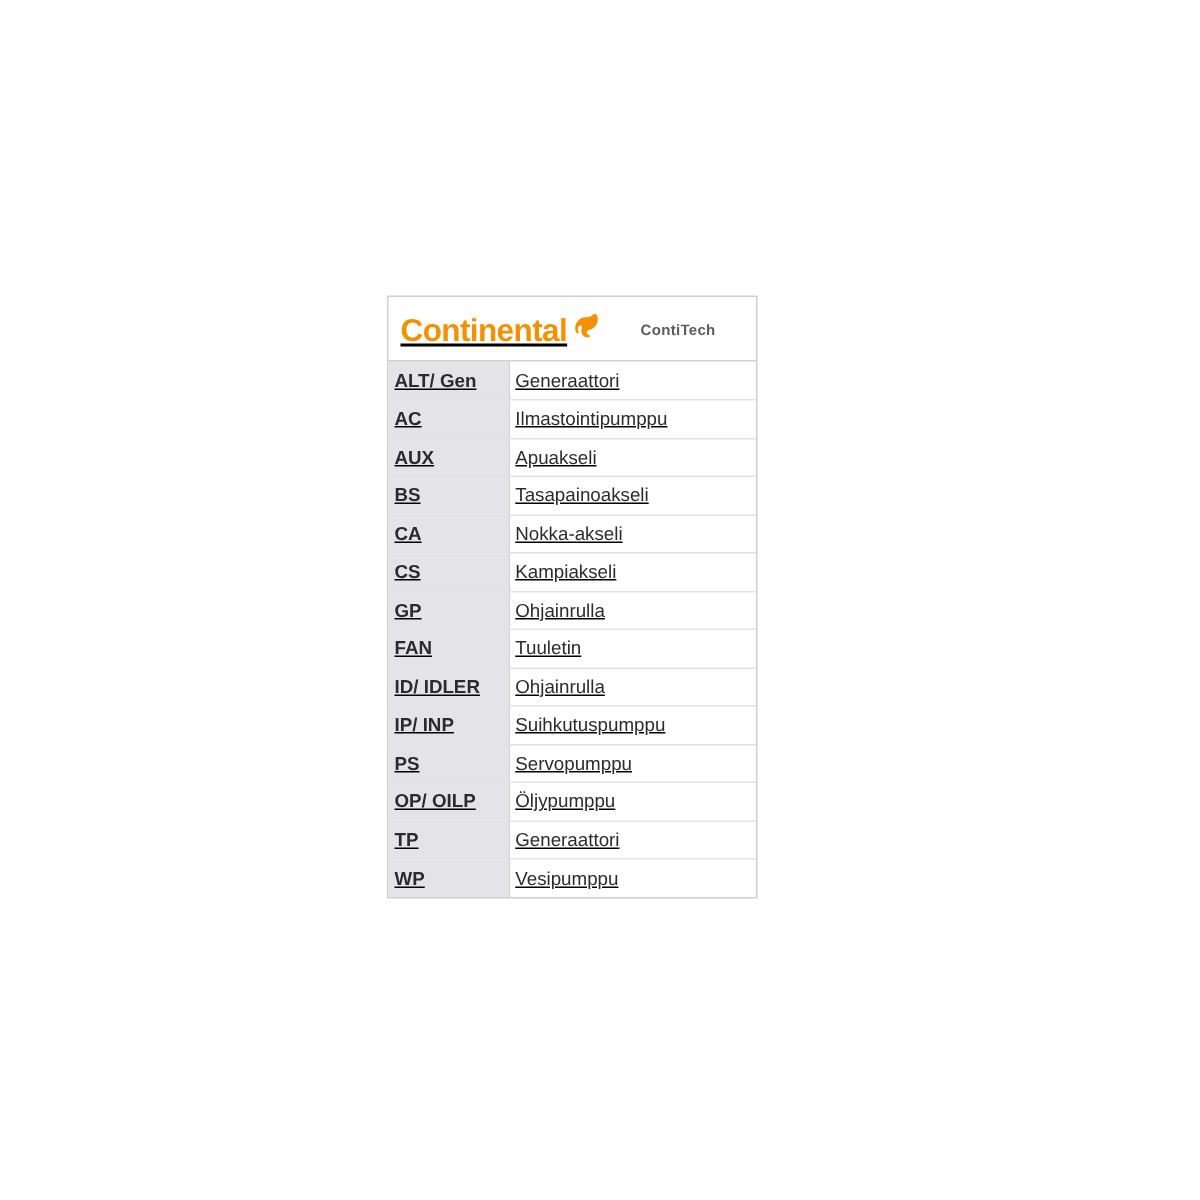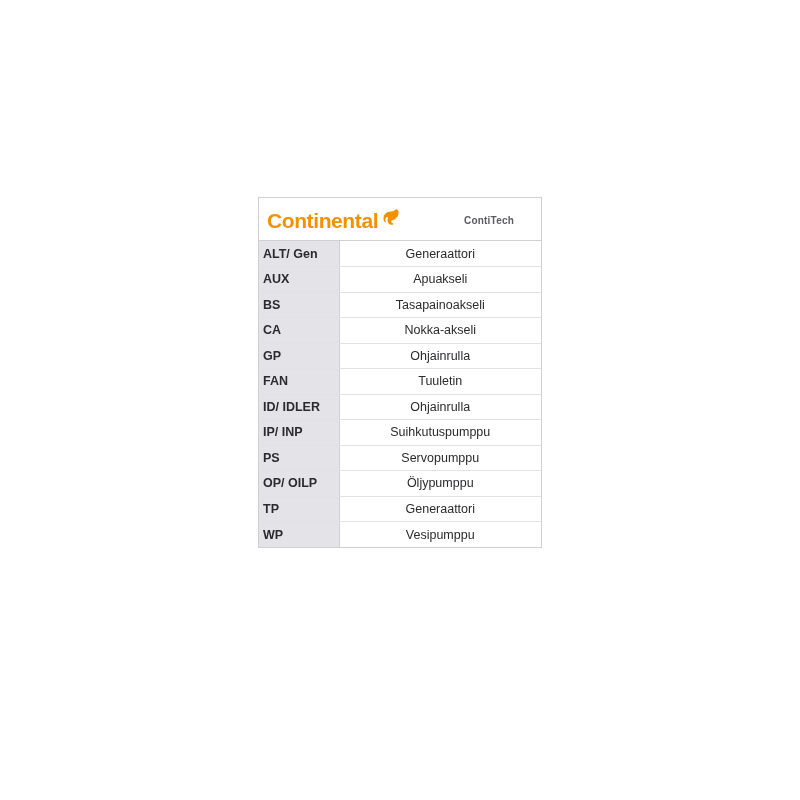--- a/index.html
+++ b/index.html
@@ -17,27 +17,28 @@
     height: 800px;
     background: #ffffff;
     overflow: hidden;
   }
 
   
   .legend {
     position: absolute;
     left: 258px;
     top: 197px;
-    width: 284px;
+    width: 247px;
     background: #ffffff;
     border-top: 1px solid #cfcfd4;
     border-left: 1px solid #cfcfd4;
     border-right: 1px solid #cfcfd4;
     border-bottom: 1px solid #cfcfd4;
     box-sizing: border-box;
+    text-decoration: underline;
   }
 
   
   .legend-header {
     position: relative;
     height: 43px;
     border-bottom: 1px solid #cfcfd4;
     display: flex;
     align-items: center;
     box-sizing: border-box;
@@ -106,21 +107,20 @@
     font-weight: bold;
     padding-left: 8px;
     border-right: 1px solid #cfcfd4;
     white-space: nowrap;
   }
 
   td.name-cell {
     background: #ffffff;
     padding-left: 8px;
     white-space: nowrap;
-    text-align: center;
   }
 </style>
 </head>
 <body>
 
 <div id="stage">
 
   <div class="legend">
 
     <div class="legend-header">
@@ -135,32 +135,40 @@
       <div class="brand-sub">ContiTech</div>
     </div>
 
     <table class="legend-table">
       <tbody>
         <tr>
           <td class="code-cell">ALT/ Gen</td>
           <td class="name-cell">Generaattori</td>
         </tr>
         <tr>
+          <td class="code-cell">AC</td>
+          <td class="name-cell">Ilmastointipumppu</td>
+        </tr>
+        <tr>
           <td class="code-cell">AUX</td>
           <td class="name-cell">Apuakseli</td>
         </tr>
         <tr>
           <td class="code-cell">BS</td>
           <td class="name-cell">Tasapainoakseli</td>
         </tr>
         <tr>
           <td class="code-cell">CA</td>
           <td class="name-cell">Nokka-akseli</td>
         </tr>
         <tr>
+          <td class="code-cell">CS</td>
+          <td class="name-cell">Kampiakseli</td>
+        </tr>
+        <tr>
           <td class="code-cell">GP</td>
           <td class="name-cell">Ohjainrulla</td>
         </tr>
         <tr>
           <td class="code-cell">FAN</td>
           <td class="name-cell">Tuuletin</td>
         </tr>
         <tr>
           <td class="code-cell">ID/ IDLER</td>
           <td class="name-cell">Ohjainrulla</td>

